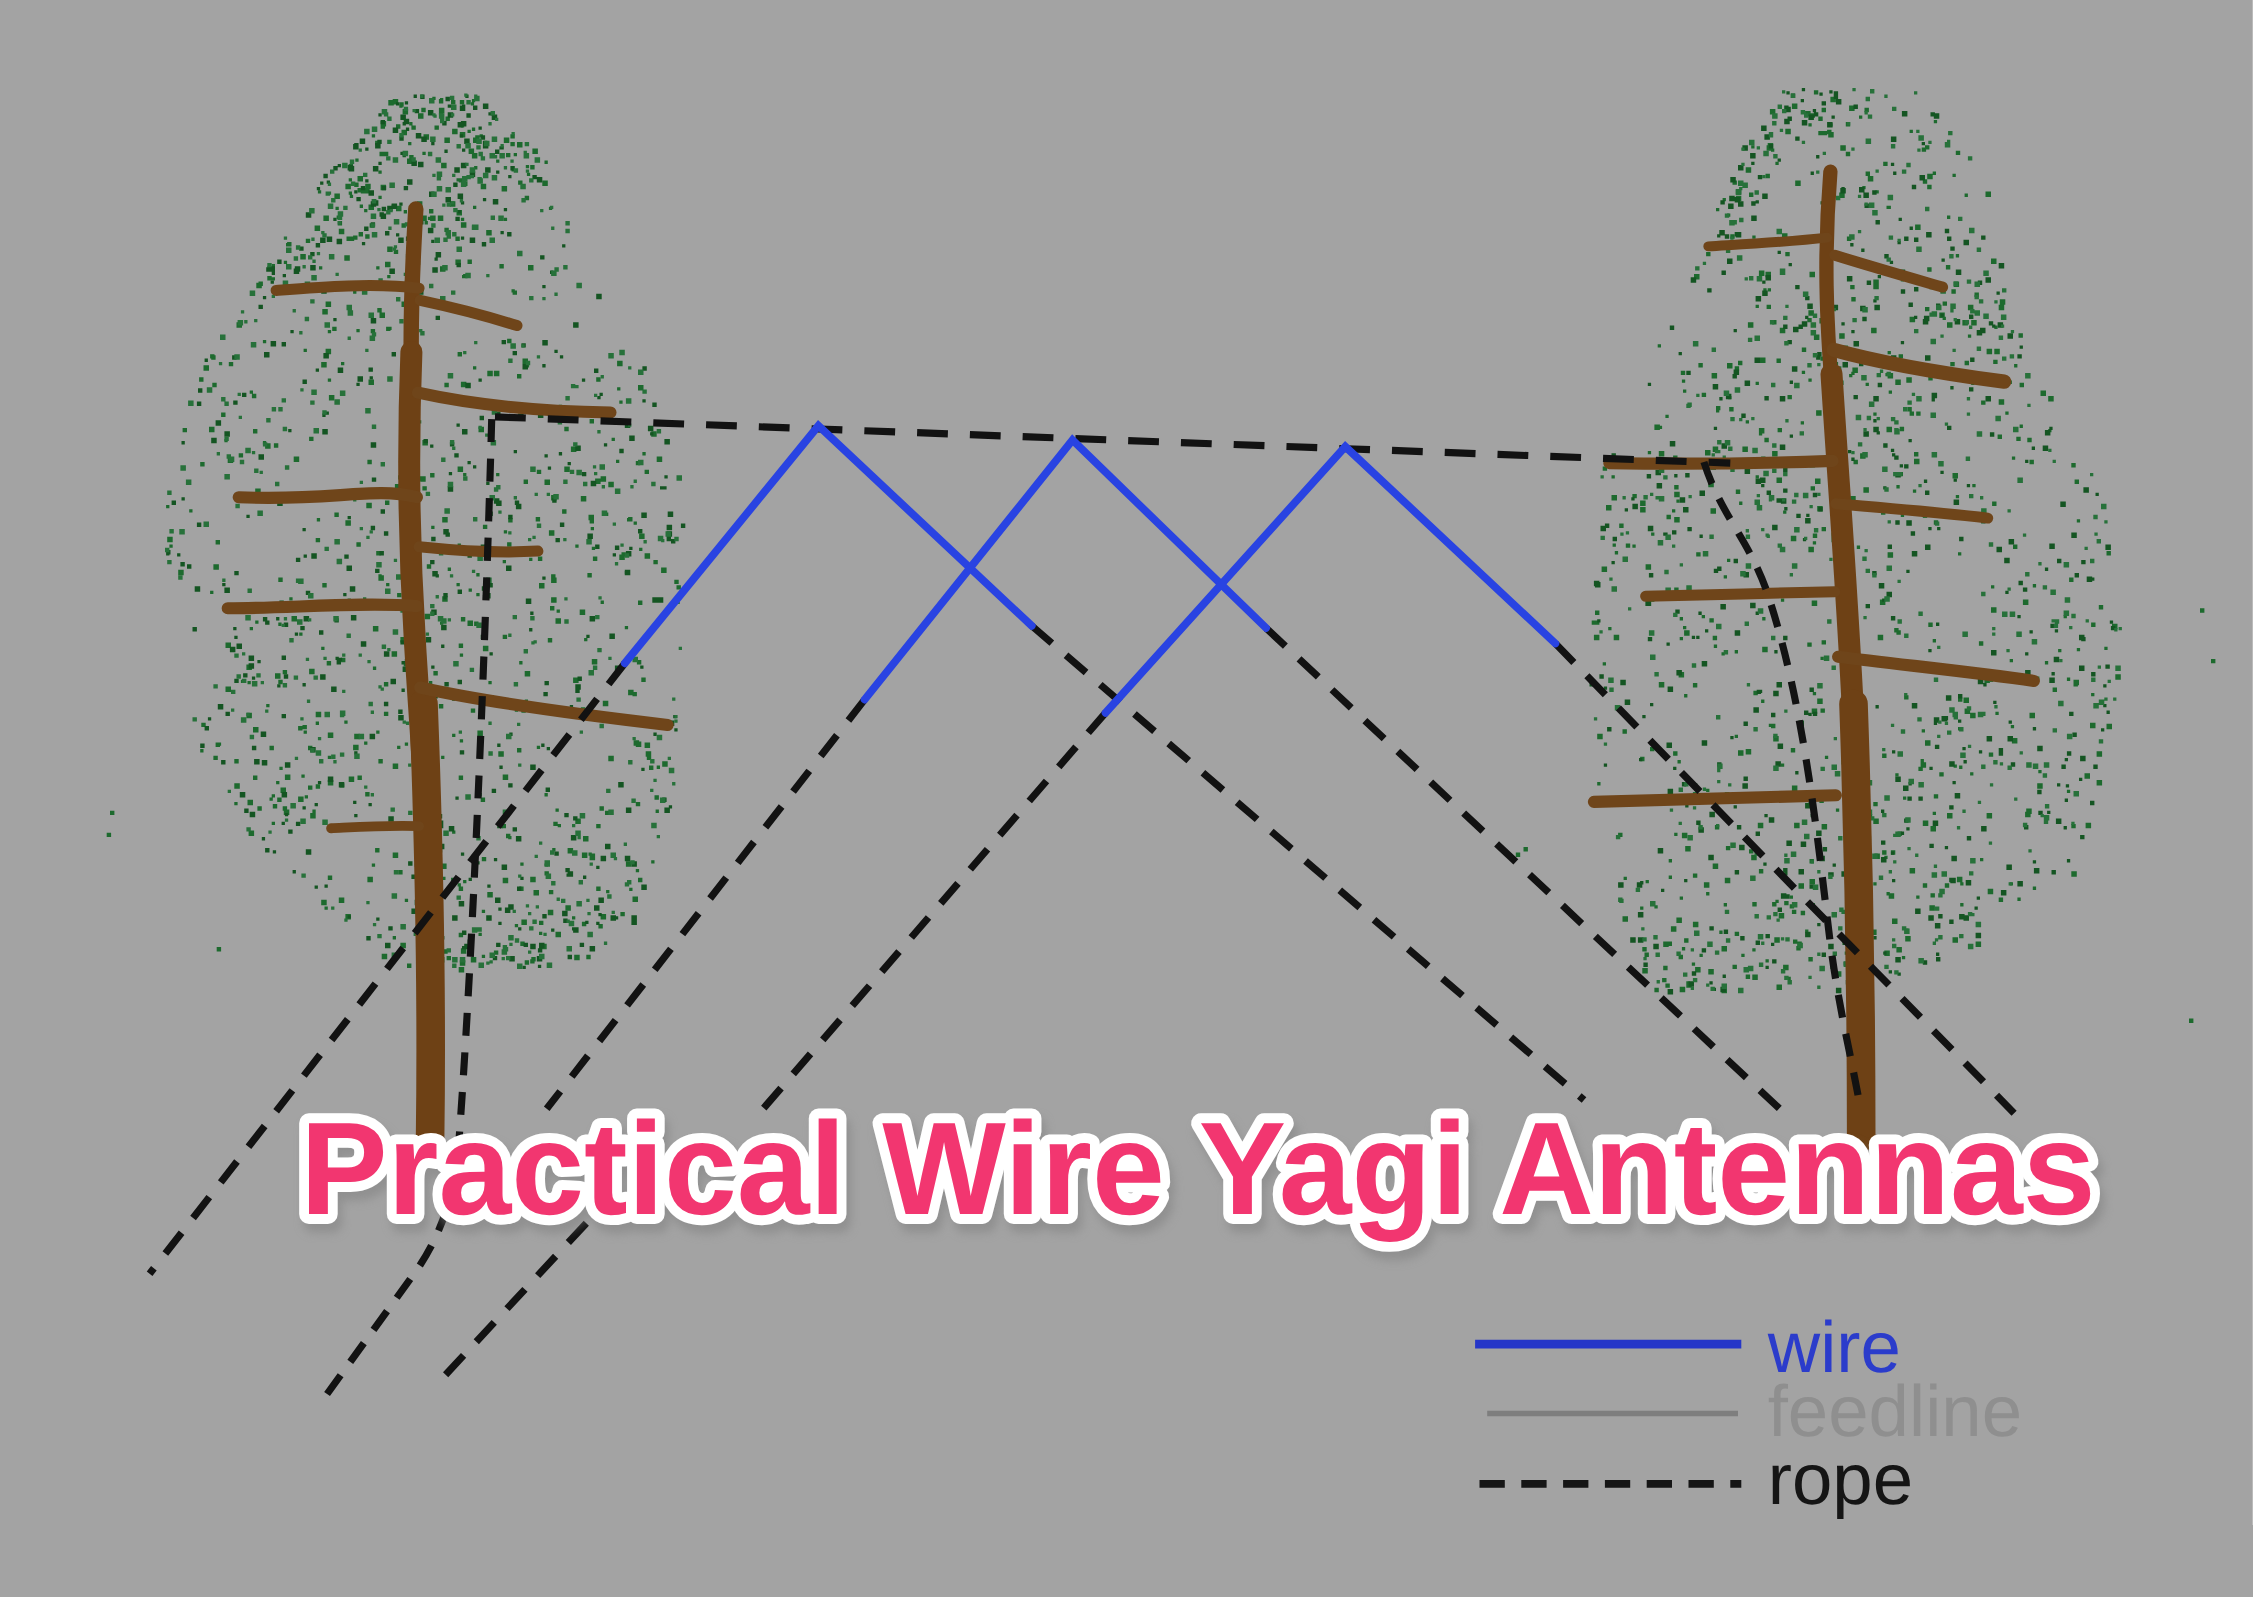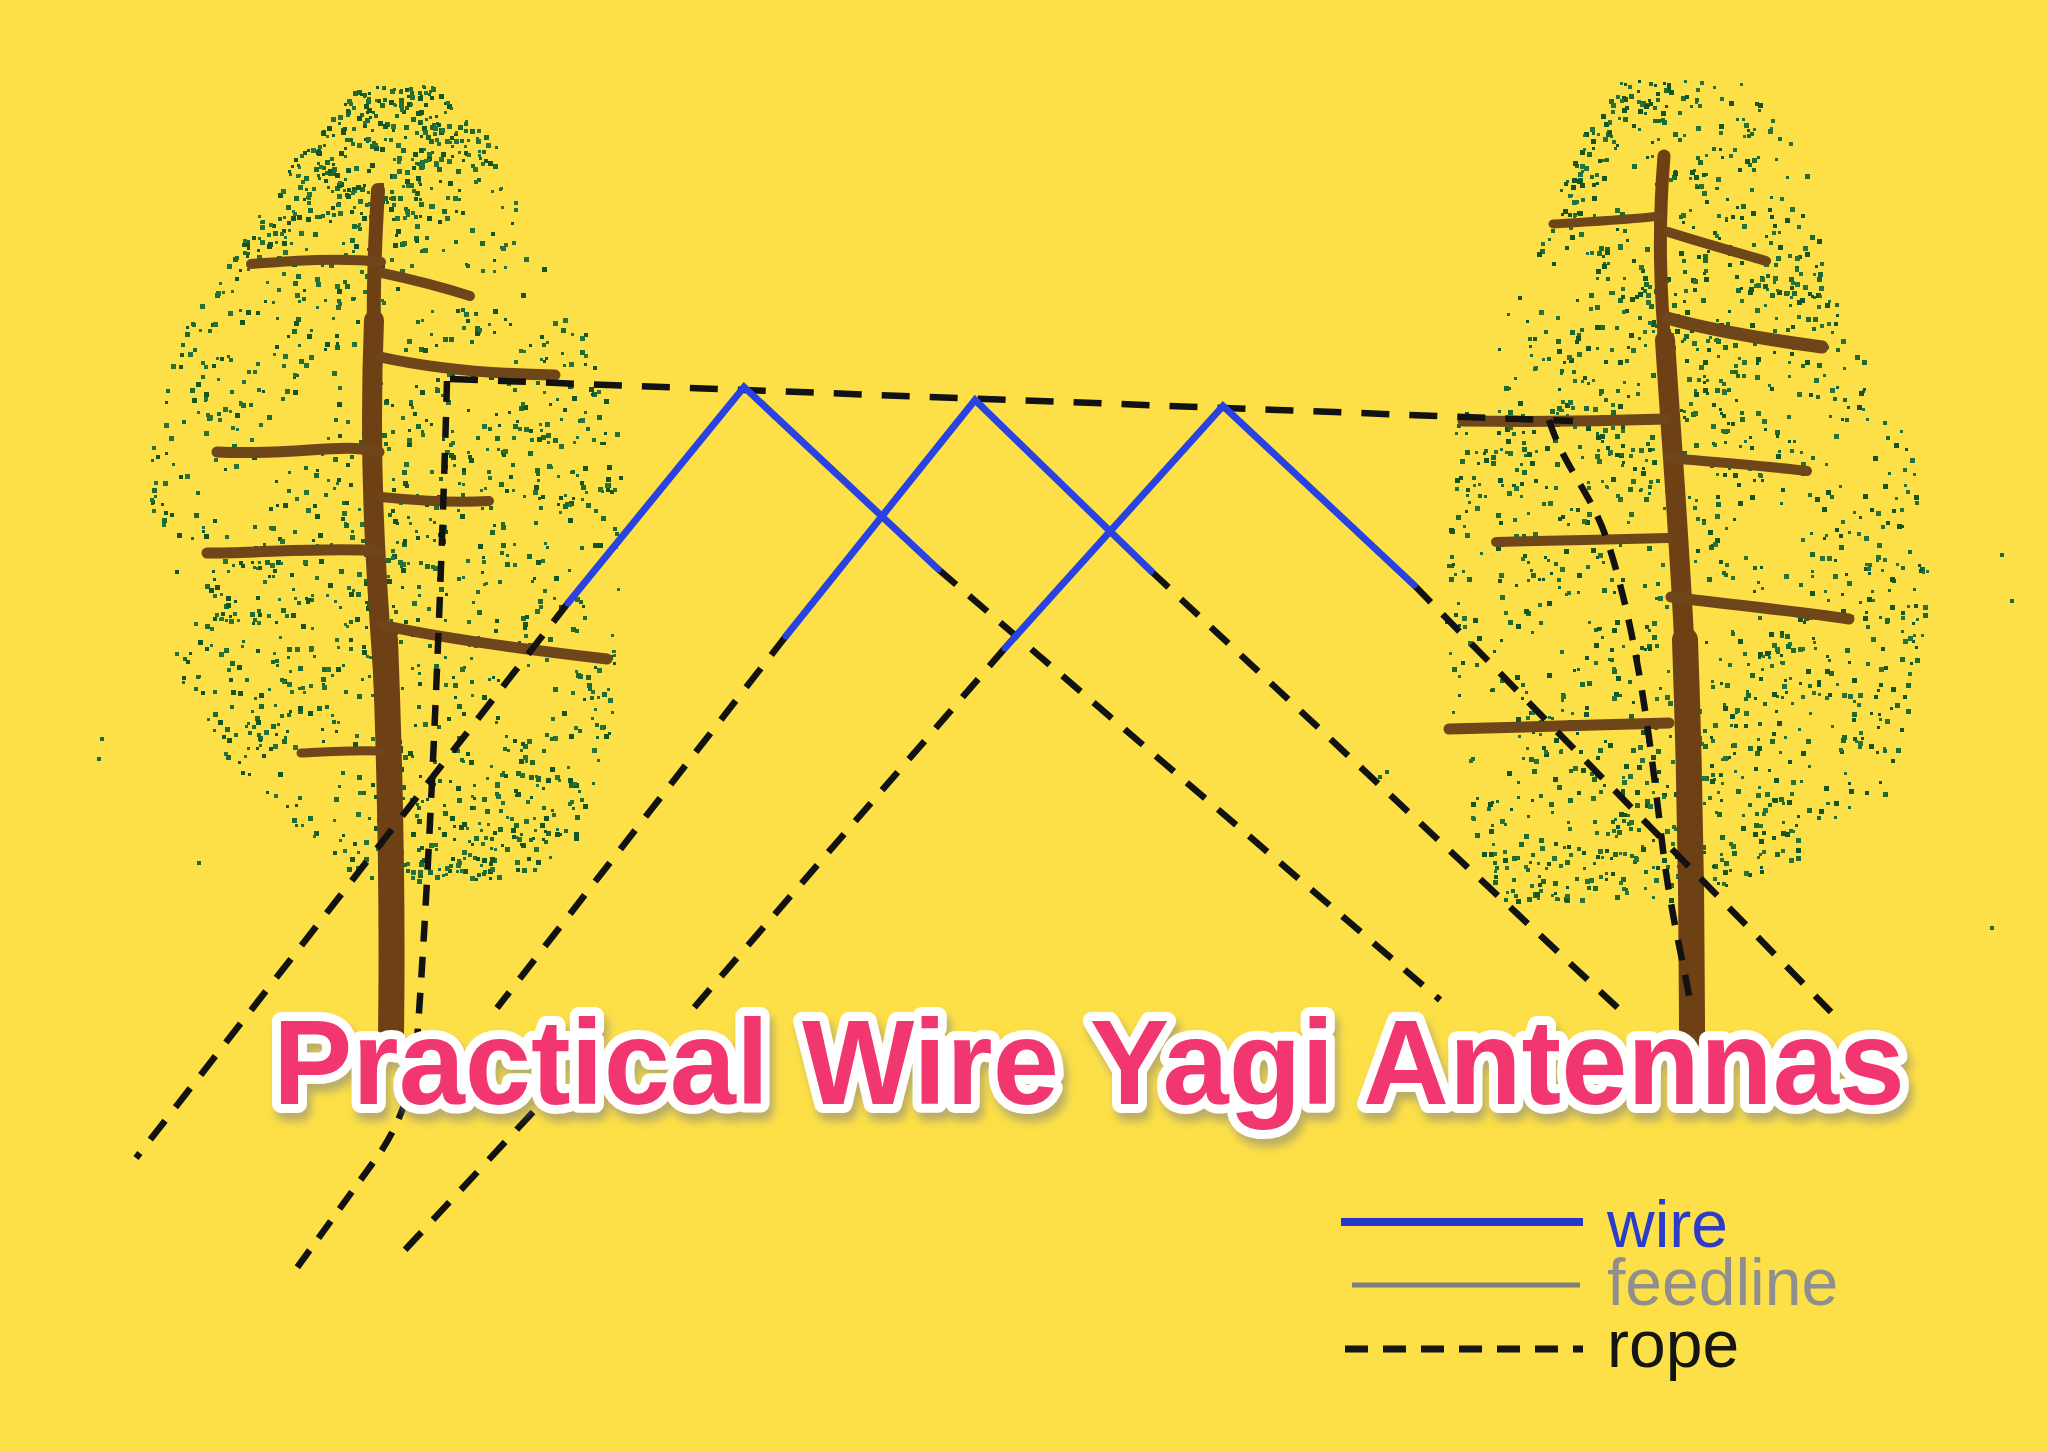--- a/index.html
+++ b/index.html
@@ -1,16 +1,16 @@
 <!DOCTYPE html>
 <html><head>
 <meta charset="utf-8">
 <style>
   html,body{margin:0;padding:0;background:#e8e8e8;}
-  .page{position:relative;width:2048px;height:1452px;background:#fde047;overflow:hidden;
+  .page{position:relative;width:2048px;height:1452px;background:#a3a3a3;overflow:hidden;
         font-family:"Liberation Sans", sans-serif;}
   svg{display:block;width:2048px;height:1452px;}
   .title-text{font-family:"Liberation Sans", sans-serif;font-weight:700;
               paint-order:stroke fill;stroke-linejoin:round;}
   .legend-label{font-family:"Liberation Sans", sans-serif;font-weight:400;}
 </style>
 </head>
 <body>
 
 <div class="page">

